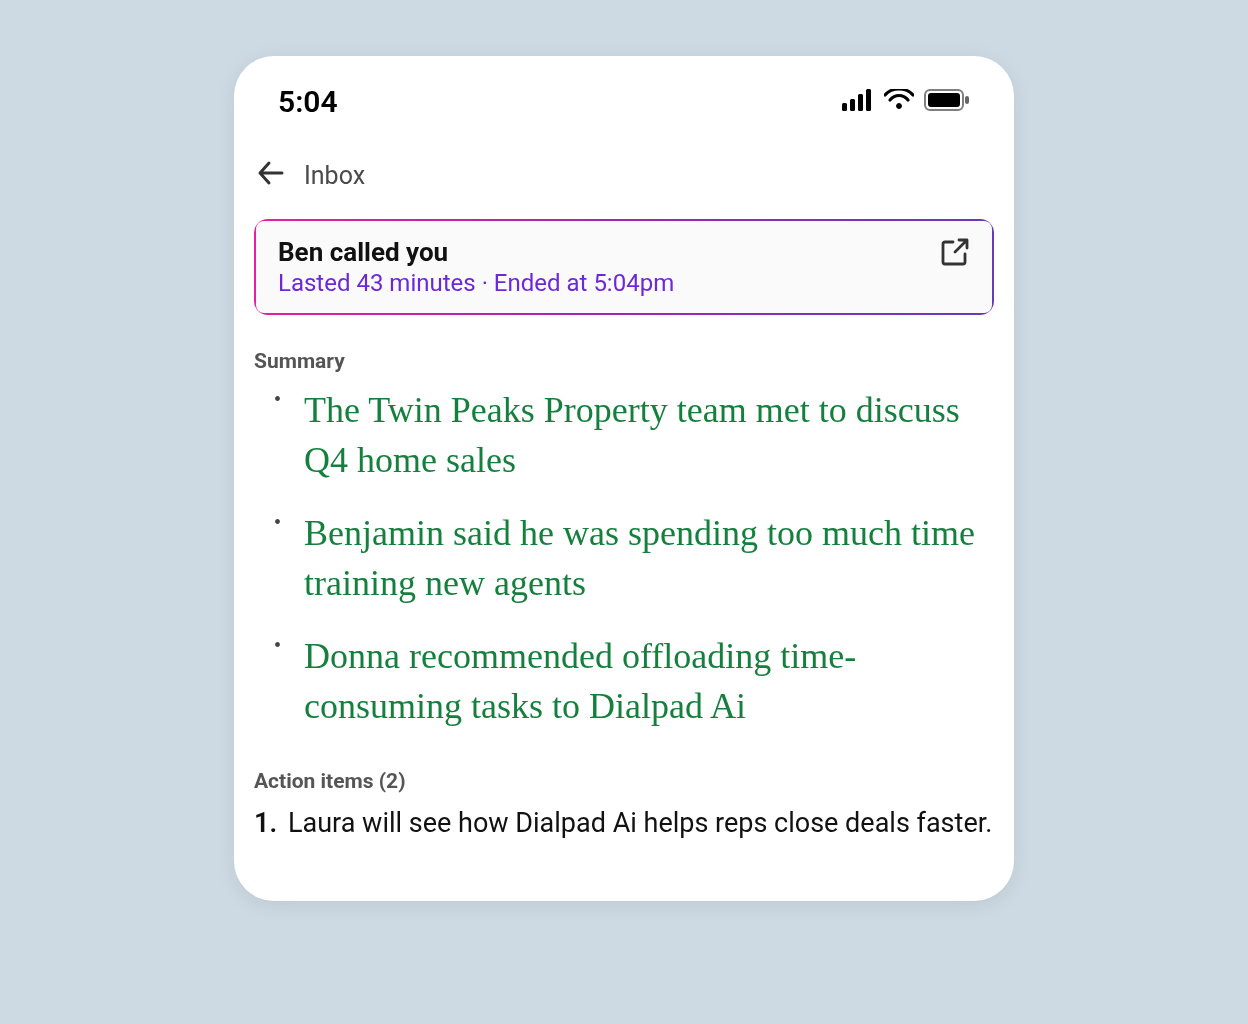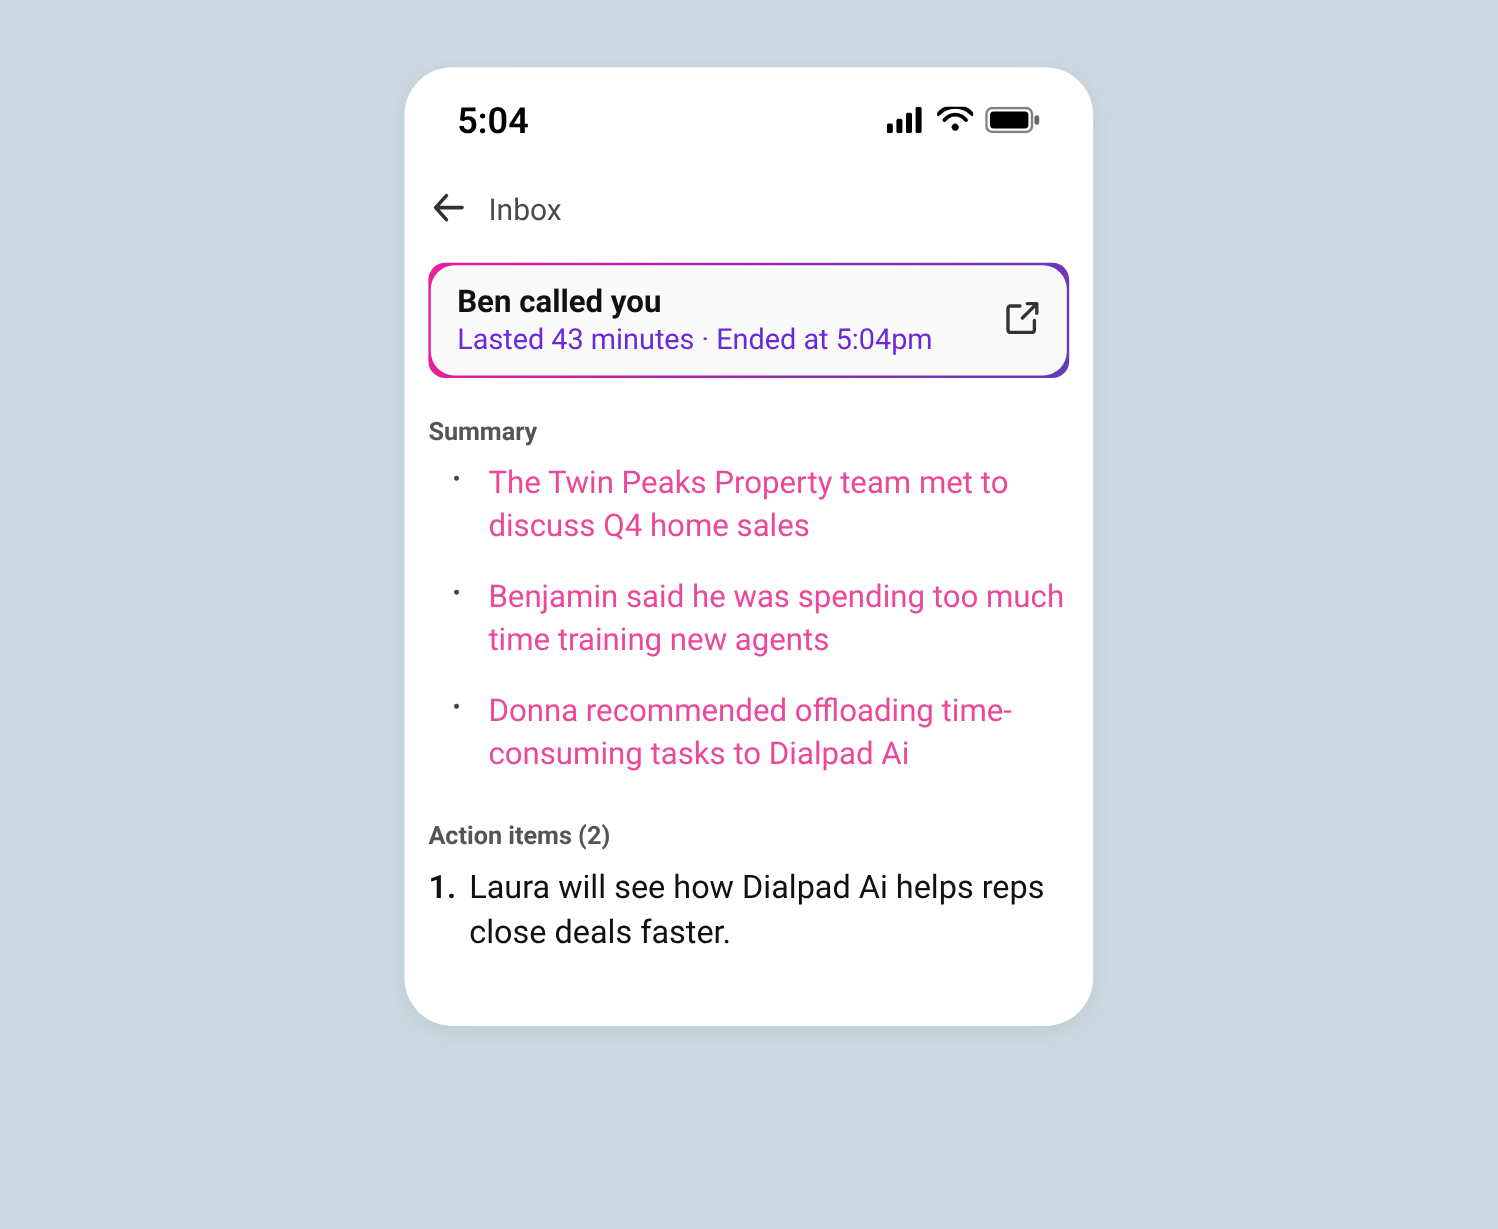--- a/index.html
+++ b/index.html
@@ -11,21 +11,21 @@
       font-family: -apple-system, BlinkMacSystemFont, 'Segoe UI', Roboto, Helvetica, Arial, sans-serif;
       background: #cddae3;
       width: 1248px;
       height: 1024px;
       display: flex;
       justify-content: center;
       align-items: flex-start;
       padding-top: 56px;
     }
     .phone-frame {
-      width: 574px;
+      width: 780px;
       background: #ffffff;
       border-radius: 40px;
       box-shadow: 0 4px 20px rgba(0,0,0,0.08);
       overflow: hidden;
       padding-bottom: 40px;
     }
     .status-bar {
       display: flex;
       justify-content: space-between;
       align-items: center;
@@ -61,25 +61,25 @@
       color: #4a4a4a;
     }
     .call-card {
       margin: 8px 20px 24px 20px;
       border-radius: 14px;
       padding: 2px;
       background: linear-gradient(100deg, #e91e9e 0%, #9c27b0 50%, #673ab7 100%);
     }
     .call-card-inner {
       background: #fafafa;
-      border-radius: 20px;
+      border-radius: 8px;
       padding: 16px 22px;
       display: flex;
       justify-content: space-between;
-      align-items: center;
+      align-items: flex-start;
     }
     .call-card-title {
       font-size: 26px;
       font-weight: 700;
       color: #111;
       margin-bottom: 2px;
     }
     .call-card-subtitle {
       font-size: 24px;
       font-weight: 400;
@@ -96,25 +96,26 @@
       font-weight: 700;
       color: #555;
       margin-bottom: 12px;
     }
     .summary-list {
       list-style: none;
       padding-left: 20px;
     }
     .summary-item {
       position: relative;
-      font-size: 26px;
+      font-size: 36px;
       line-height: 1.4;
-      color: #ec4899;
+      color: #15803d;
       padding-left: 30px;
       margin-bottom: 22px;
+      font-family: Liberation Serif, serif;
     }
     .summary-item::before {
       content: "•";
       position: absolute;
       left: 0;
       top: 0;
       font-size: 20px;
       color: #444;
     }
     .action-section {

